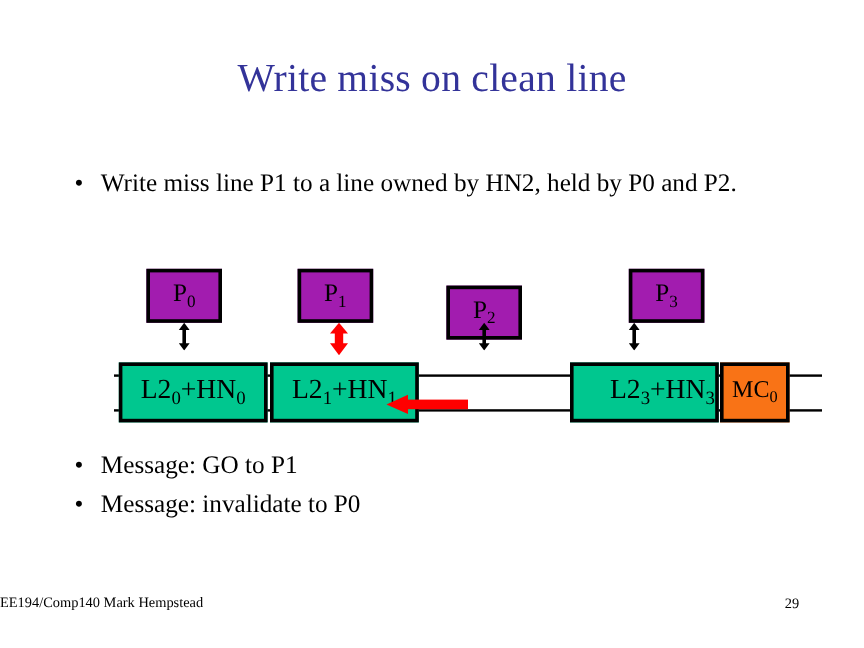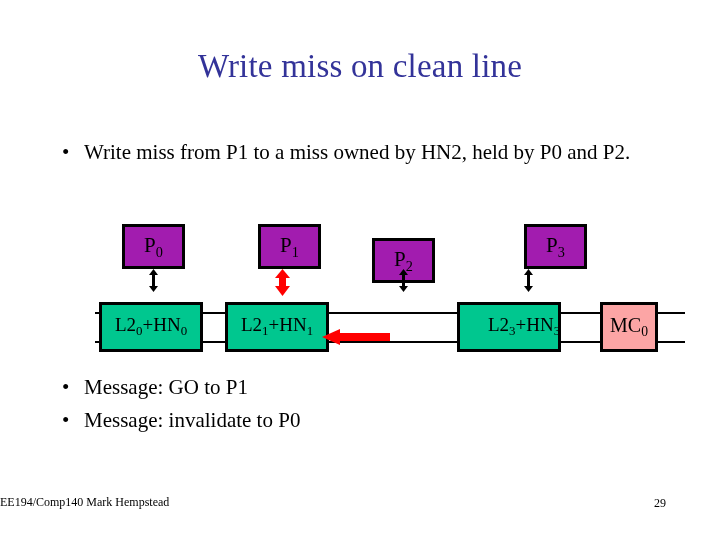--- a/index.html
+++ b/index.html
@@ -98,40 +98,40 @@
     display: flex;
     align-items: center;
     justify-content: center;
     font-size: 21px;
     color: #000000;
     font-family: "Liberation Serif", "DejaVu Serif", serif;
   }
   
   .l2-box {
     position: absolute;
-    width: 104px;
+    width: 124px;
     height: 50px;
     box-sizing: border-box;
     border: 3px solid #000000;
     background: #00c78f;
     display: flex;
     align-items: center;
     justify-content: center;
-    font-size: 19px;
+    font-size: 23px;
     color: #000000;
     white-space: nowrap;
     font-family: "Liberation Serif", "DejaVu Serif", serif;
   }
   .mc-box {
     position: absolute;
     width: 58px;
     height: 50px;
     box-sizing: border-box;
     border: 3px solid #000000;
-    background: #fca5a5;
+    background: #f97316;
     display: flex;
     align-items: center;
     justify-content: center;
     font-size: 20px;
     color: #000000;
     white-space: nowrap;
     font-family: "Liberation Serif", "DejaVu Serif", serif;
   }
 
   .sub { font-size: 0.68em; vertical-align: -0.32em; }
@@ -176,33 +176,33 @@
 </head>
 <body>
 
 <div id="slide">
 
   <div id="title">Write miss on clean line</div>
 
   <div class="bullet-block" id="bullet-top">
     <div class="bullet-row">
       <span class="bullet-dot">•</span>
-      <span class="bullet-text">Write miss from P1 to a miss owned by HN2, held by P0 and P2.</span>
+      <span class="bullet-text">Write miss line P1 to a line owned by HN2, held by P0 and P2.</span>
     </div>
   </div>
 
   <div id="diagram">
 
     <div class="bus-line" id="bus-line-top"></div>
     <div class="bus-line" id="bus-line-bottom"></div>
 
     <div class="p-box" style="left:122px; top:224px;">
       <span><span>P</span><span class="sub">0</span></span>
     </div>
-    <div class="p-box" style="left:258px; top:224px;">
+    <div class="p-box" style="left:248px; top:224px;">
       <span><span>P</span><span class="sub">1</span></span>
     </div>
     <div class="p-box" style="left:372px; top:218px;margin-top:20px;">
       <span><span>P</span><span class="sub">2</span></span>
     </div>
     <div class="p-box" style="left:524px; top:224px;">
       <span><span>P</span><span class="sub">3</span></span>
     </div>
 
     <svg class="v-arrow" style="left:148px; top:269px;" viewBox="0 0 11 23">
@@ -225,21 +225,21 @@
       <rect x="4" y="5" width="3" height="13" fill="#000000"></rect>
       <polygon points="5.5,23 10,17 1,17" fill="#000000"></polygon>
     </svg>
 
     <div class="l2-box" style="left:99px; top:302px;">
       <span><span>L2</span><span class="sub">0</span><span>+HN</span><span class="sub">0</span></span>
     </div>
     <div class="l2-box" style="left:225px; top:302px;font-family:Liberation Serif, serif;">
       <span><span>L2</span><span class="sub">1</span><span>+HN</span><span class="sub">1</span></span>
     </div>
-    <div class="l2-box" style="left:457px; top:302px;padding-left:30px;">
+    <div class="l2-box" style="left:475px; top:302px;padding-left:30px;">
       <span><span>L2</span><span class="sub">3</span><span>+HN</span><span class="sub">3</span></span>
     </div>
 
     <div class="mc-box" style="left:600px; top:302px;">
       <span><span>MC</span><span class="sub">0</span></span>
     </div>
 
     <svg id="red-bus-arrow" viewBox="0 0 68 18">
       <polygon points="0,9 18,1 18,17" fill="#ff0000"></polygon>
       <rect x="16" y="5" width="52" height="8" fill="#ff0000"></rect>

